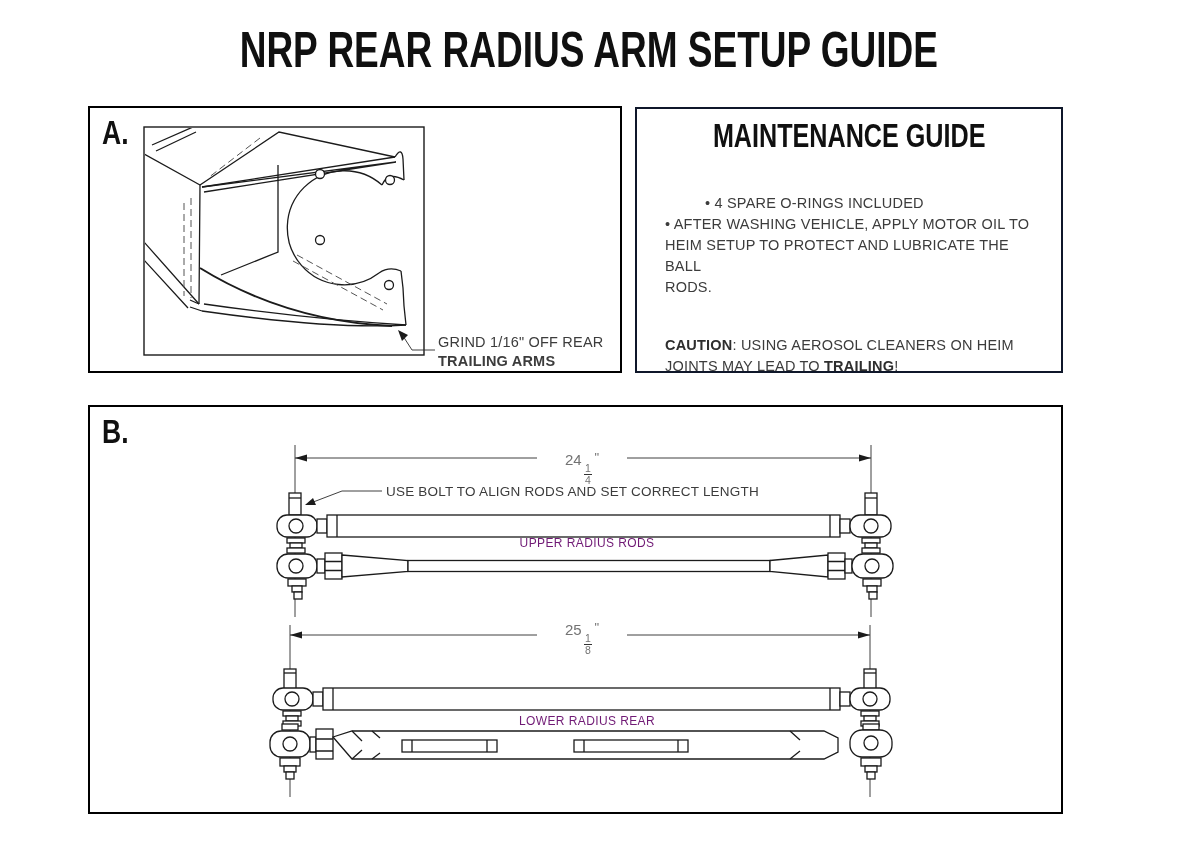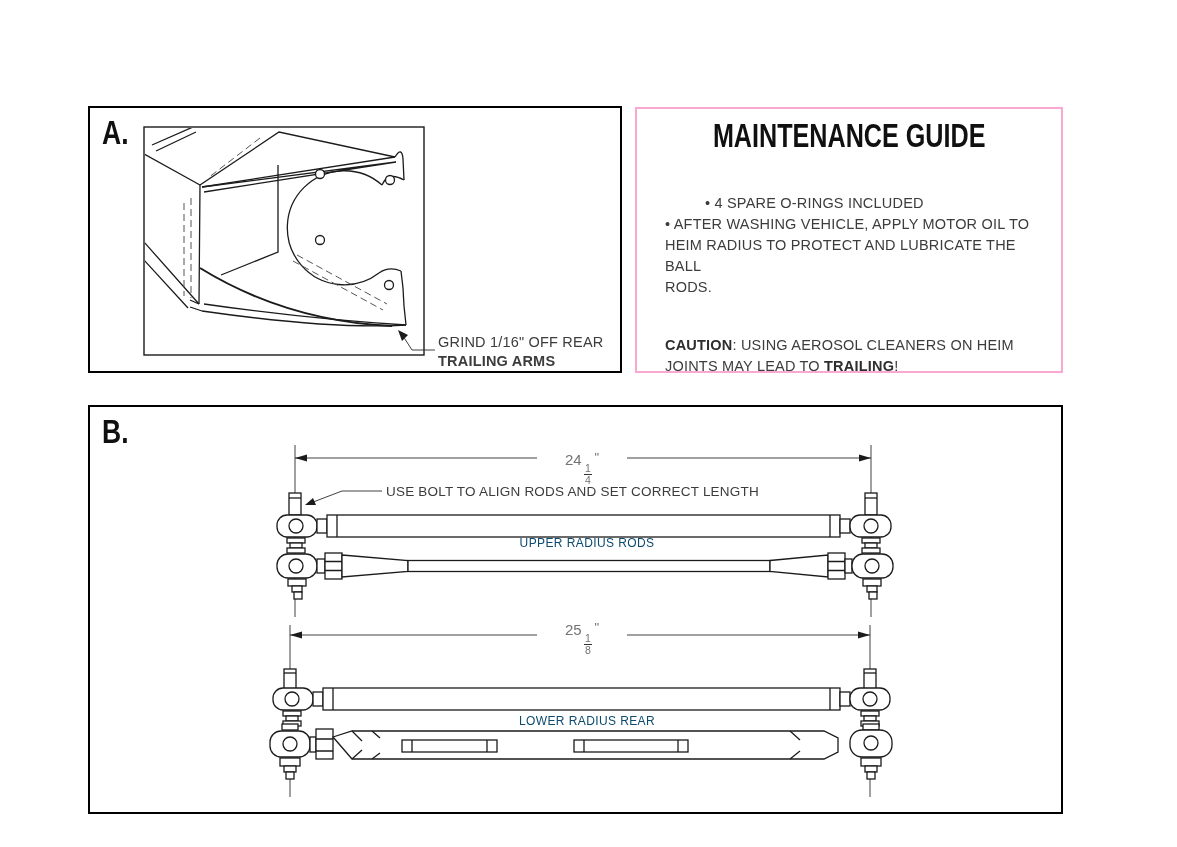--- a/index.html
+++ b/index.html
@@ -12,37 +12,37 @@
   .display {
     font-weight:bold; color:#101010; letter-spacing:0;
     font-stretch:condensed; white-space:nowrap;
   }
   .squish { display:inline-block; transform:scaleX(.74); transform-origin:center top; }
   .squishL { display:inline-block; transform:scaleX(.78); transform-origin:left top; }
   .page-title { position:absolute; top:24px; left:0; width:100%; text-align:center;
     font-size:50px; line-height:52px; }
   
   .boxA { position:absolute; left:88px; top:106px; width:534px; height:267px; border:2px solid #000; }
-  .boxM { position:absolute; left:635px; top:107px; width:428px; height:266px; border:2px solid #f9a8d4; }
+  .boxM { position:absolute; left:635px; top:107px; width:428px; height:266px; border:2px solid #0f172a; }
   .boxB { position:absolute; left:88px; top:405px; width:975px; height:409px; border:2px solid #000; }
   .corner-label { position:absolute; left:12px; top:6px; font-size:34px; line-height:36px; }
   
   .m-title { position:absolute; top:8px; left:0; width:100%; text-align:center; font-size:34px; line-height:36px; }
   .m-body p { position:absolute; left:28px; width:382px; font-size:14.5px; line-height:21px;
     letter-spacing:.2px; color:#3c3c3c; }
   .m-body .b1 { top:84px;margin-left:40px; }
   .m-body .b2 { top:105px; }
   .m-body .caution { top:183px;margin-top:43px; }
   .m-body b { color:#2e2e2e; }
   .blockline { display:block; }
   
   .anno { position:absolute; font-size:14.5px; line-height:19px; letter-spacing:.2px; color:#3c3c3c; }
   .callout { position:absolute; font-size:13.5px; letter-spacing:.2px; color:#3c3c3c; white-space:nowrap; }
   .rod-label { position:absolute; width:234px; text-align:center; font-size:12px;
-    letter-spacing:.4px; color:#0c4a6e; white-space:nowrap; }
+    letter-spacing:.4px; color:#701a75; white-space:nowrap; }
   
   .dim { position:absolute; width:90px; text-align:center; background:#fff; font-size:15px;
     line-height:28px; color:#737373; }
   .dim .frac { display:inline-flex; flex-direction:column; align-items:center; vertical-align:-7px;
     line-height:1.05; font-size:10.5px; margin:0 2px; }
   .dim .frac .num { border-bottom:1px solid #333; padding:0 1.5px; font-style:normal; }
   .dim .frac .den { font-style:normal; }
   .dim .unit { font-size:13px; vertical-align:3px; }
   svg { position:absolute; left:0; top:0; }
   svg .obj   { fill:#fff; stroke:#1b1b1b; stroke-width:1.3; }
@@ -51,20 +51,23 @@
   svg .thin  { fill:none; stroke:#2a2a2a; stroke-width:.9; }
   svg .dash  { fill:none; stroke:#555; stroke-width:1; stroke-dasharray:7 4; }
   svg .arrow { fill:#1b1b1b; stroke:none; }
   svg .hole  { fill:#fff; stroke:#1b1b1b; stroke-width:1.3; }
 </style>
 </head>
 <body>
 
 <div class="page">
 
+  <div class="page-title display">
+    <span class="squish">NRP REAR RADIUS ARM SETUP GUIDE</span>
+  </div>
 
   <div class="boxA">
     <div class="corner-label display">
       <span class="squishL">A.</span>
     </div>
 
     <svg width="534" height="267" viewBox="0 0 534 267">
       <defs>
           <clipPath id="frameClip">
             <rect x="55" y="20" width="278" height="226"></rect>
@@ -115,21 +118,21 @@
   </div>
 
   <div class="boxM">
     <div class="m-title display">
       <span class="squish">MAINTENANCE GUIDE</span>
     </div>
     <div class="m-body">
       <p class="b1">• 4 SPARE O-RINGS INCLUDED</p>
       <p class="b2">
         <span class="blockline">• AFTER WASHING VEHICLE, APPLY MOTOR OIL TO</span>
-        <span class="blockline">HEIM RADIUS TO PROTECT AND LUBRICATE THE BALL</span>
+        <span class="blockline">HEIM SETUP TO PROTECT AND LUBRICATE THE BALL</span>
         <span class="blockline">RODS.</span>
       </p>
       <p class="caution"><b>CAUTION</b><span>: USING AEROSOL CLEANERS ON HEIM</span><br><span>JOINTS MAY LEAD TO </span><b>TRAILING</b><span>!</span></p>
     </div>
   </div>
 
   <div class="boxB">
     <div class="corner-label display">
       <span class="squishL">B.</span>
     </div>

